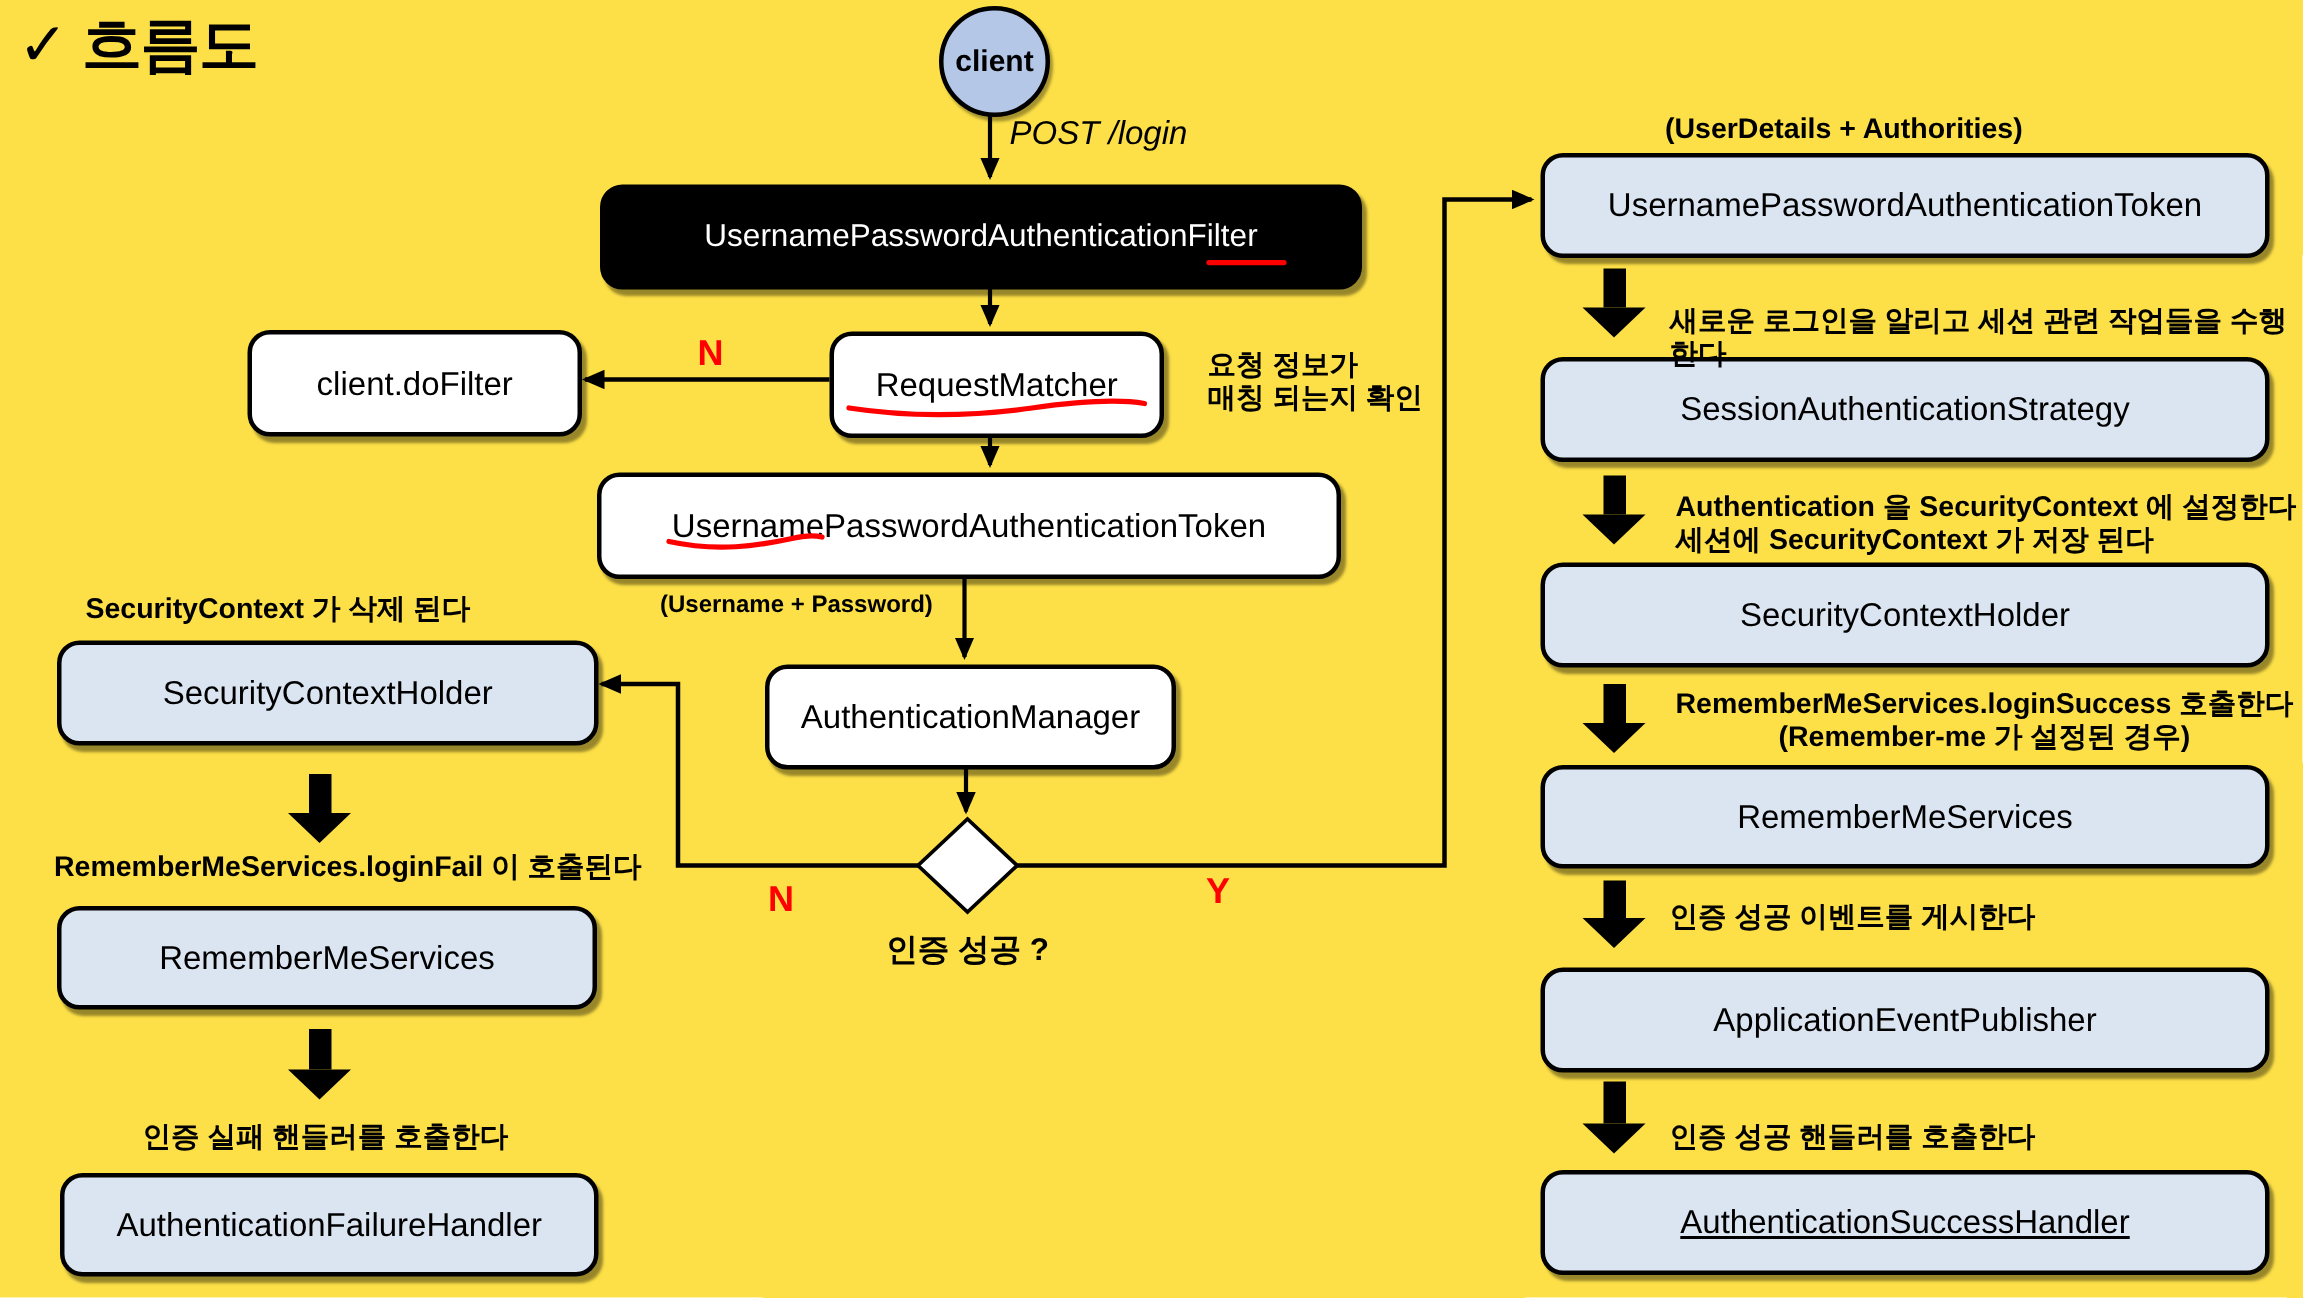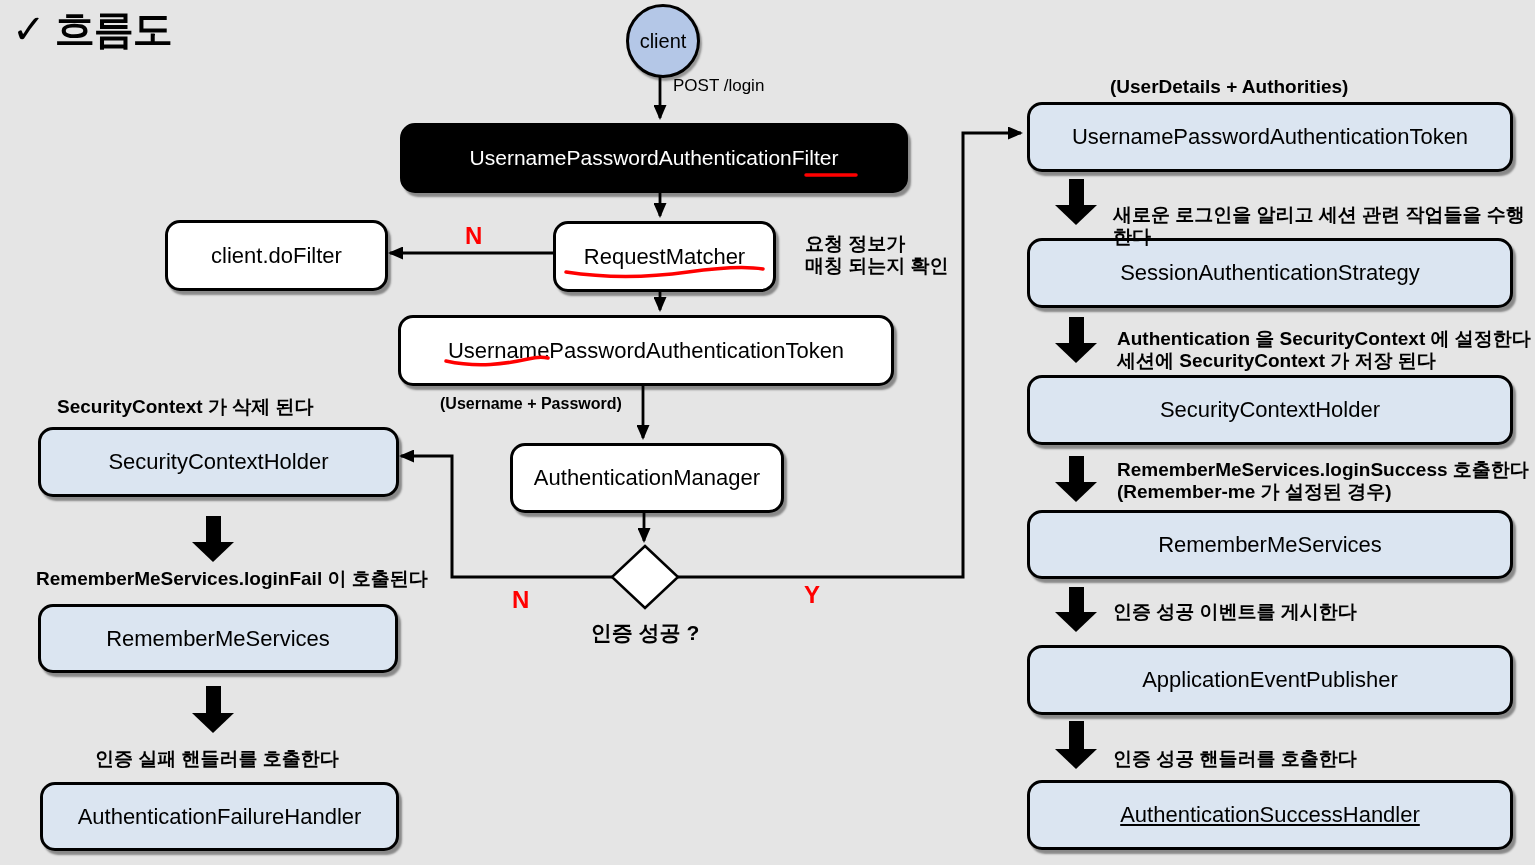--- a/index.html
+++ b/index.html
@@ -1,44 +1,44 @@
 <!DOCTYPE html>
 <html style="--box-fill-blue: #dbe5f1; --client-fill: #b4c7e7; --accent-red: #ff0000; --line-black: #000000;"><head>
 <meta charset="utf-8">
 <style>
   html,body{margin:0;padding:0;background:#fff;}
   .canvas{
-    position:relative;width:1535px;height:865px;background:#e5e5e5;overflow:hidden;
+    position:relative;width:1535px;height:865px;background:#fde047;overflow:hidden;
     font-family:"Liberation Sans","DejaVu Sans",sans-serif;color:#000;
   }
   .layer{position:absolute;left:0;top:0;width:1535px;height:865px;pointer-events:none;}
   .layer.bottom{z-index:1;}
   .layer.top{z-index:5;}
   .page-title{
     position:absolute;left:12px;top:2px;font-size:40px;font-weight:800;z-index:3;
     letter-spacing:-1px;
   }
   .node{
     position:absolute;z-index:2;display:flex;align-items:center;justify-content:center;
     border:3px solid #000;border-radius:15px;background:#fff;
     font-size:22px;font-weight:400;box-shadow:3px 4px 2px rgba(0,0,0,0.40);
     white-space:nowrap;
   }
   .node.blue{background:var(--box-fill-blue,#dbe5f1);}
   .node.black{background:#000;color:#fff;font-size:21px;border-color:#000;}
   .client-circle{
     position:absolute;z-index:2;border:3.5px solid #000;border-radius:50%;
     background:var(--client-fill,#b4c7e7);display:flex;align-items:center;justify-content:center;
-    font-size:20px;font-weight:400;box-shadow:2px 3px 2px rgba(0,0,0,0.35);
+    font-size:20px;font-weight:700;box-shadow:2px 3px 2px rgba(0,0,0,0.35);
   }
   .ann{
     position:absolute;z-index:3;font-weight:700;font-size:19px;line-height:22px;
     white-space:pre-line;
   }
-  .edge-lbl{position:absolute;z-index:3;font-size:17px;font-weight:500;white-space:nowrap;}
+  .edge-lbl{position:absolute;z-index:3;font-size:22px;font-weight:500;white-space:nowrap;font-style:italic;}
   .red-lbl{
     position:absolute;z-index:3;color:var(--accent-red,#ff0000);
     font-size:24px;font-weight:700;
   }
   .decision-lbl{
     position:absolute;z-index:3;font-size:21px;font-weight:600;text-align:center;
     white-space:nowrap;
   }
   .barrow{
     position:absolute;z-index:2;width:42px;display:flex;flex-direction:column;align-items:center;
@@ -131,21 +131,21 @@
   <div class="ann" style="left:805px;top:233px;">요청 정보가
 매칭 되는지 확인</div>
   <div class="ann" style="left:440px;top:393px;font-size:16px;">(Username + Password)</div>
   <div class="ann" style="left:57px;top:396px;">SecurityContext 가 삭제 된다</div>
   <div class="ann" style="left:36px;top:568px;">RememberMeServices.loginFail 이 호출된다</div>
   <div class="ann" style="left:95px;top:748px;">인증 실패 핸들러를 호출한다</div>
   <div class="ann" style="left:1110px;top:76px;">(UserDetails + Authorities)</div>
   <div class="ann" style="left:1113px;top:204px;">새로운 로그인을 알리고 세션 관련 작업들을 수행한다</div>
   <div class="ann" style="left:1117px;top:328px;">Authentication 을 SecurityContext 에 설정한다
 세션에 SecurityContext 가 저장 된다</div>
-  <div class="ann" style="left:1117px;top:459px;">RememberMeServices.loginSuccess 호출한다
+  <div class="ann" style="left:1117px;top:459px;text-align:center;">RememberMeServices.loginSuccess 호출한다
 (Remember-me 가 설정된 경우)</div>
   <div class="ann" style="left:1113px;top:601px;">인증 성공 이벤트를 게시한다</div>
   <div class="ann" style="left:1113px;top:748px;">인증 성공 핸들러를 호출한다</div>
 
   <svg class="layer top" viewBox="0 0 1535 865">
     <path d="M806,175 L856,175" stroke="#ff0000" stroke-width="3.5" fill="none" stroke-linecap="round"></path>
     <path d="M566,272 C612,279 652,277 688,272 C716,268 746,266 763,269" stroke="#ff0000" stroke-width="3.5" fill="none" stroke-linecap="round"></path>
     <path d="M446,361 C478,368 505,364 528,359 C536,357 544,357 548,358" stroke="#ff0000" stroke-width="3.5" fill="none" stroke-linecap="round"></path>
   </svg>
 

